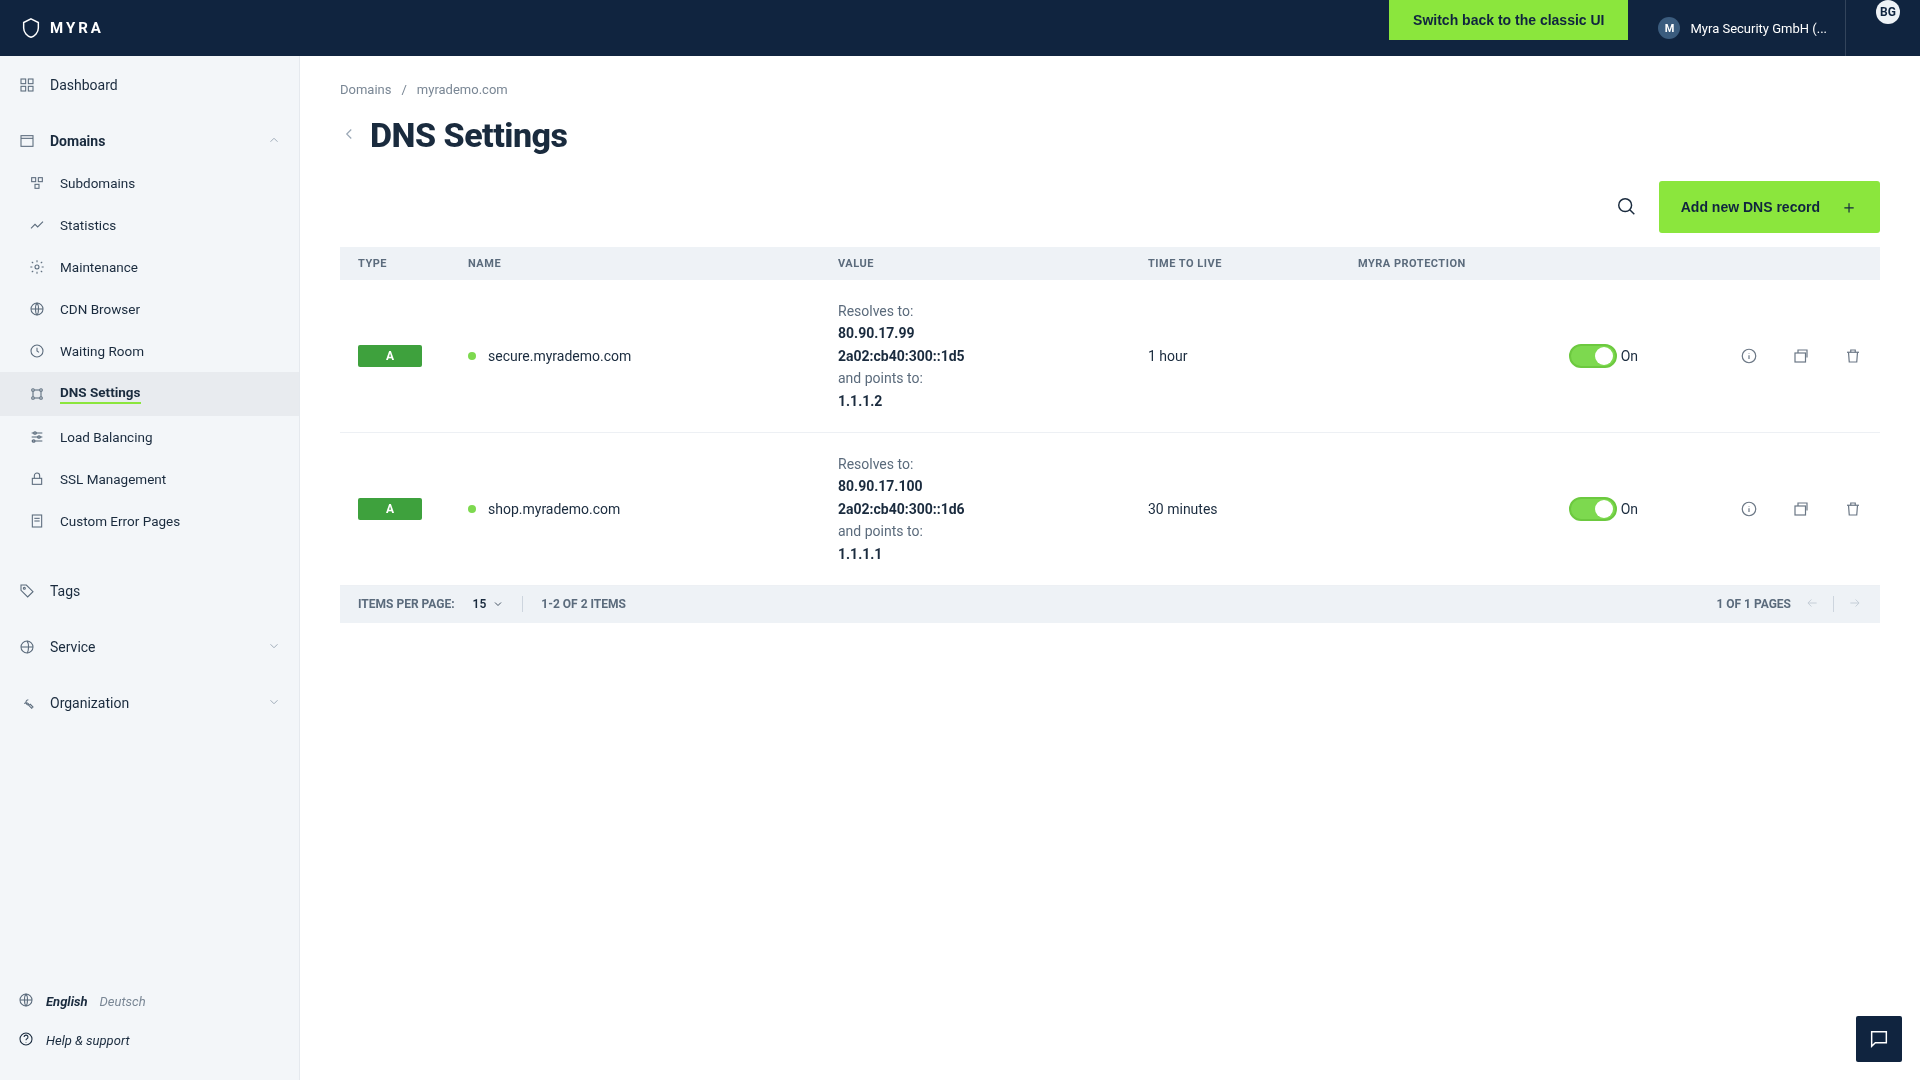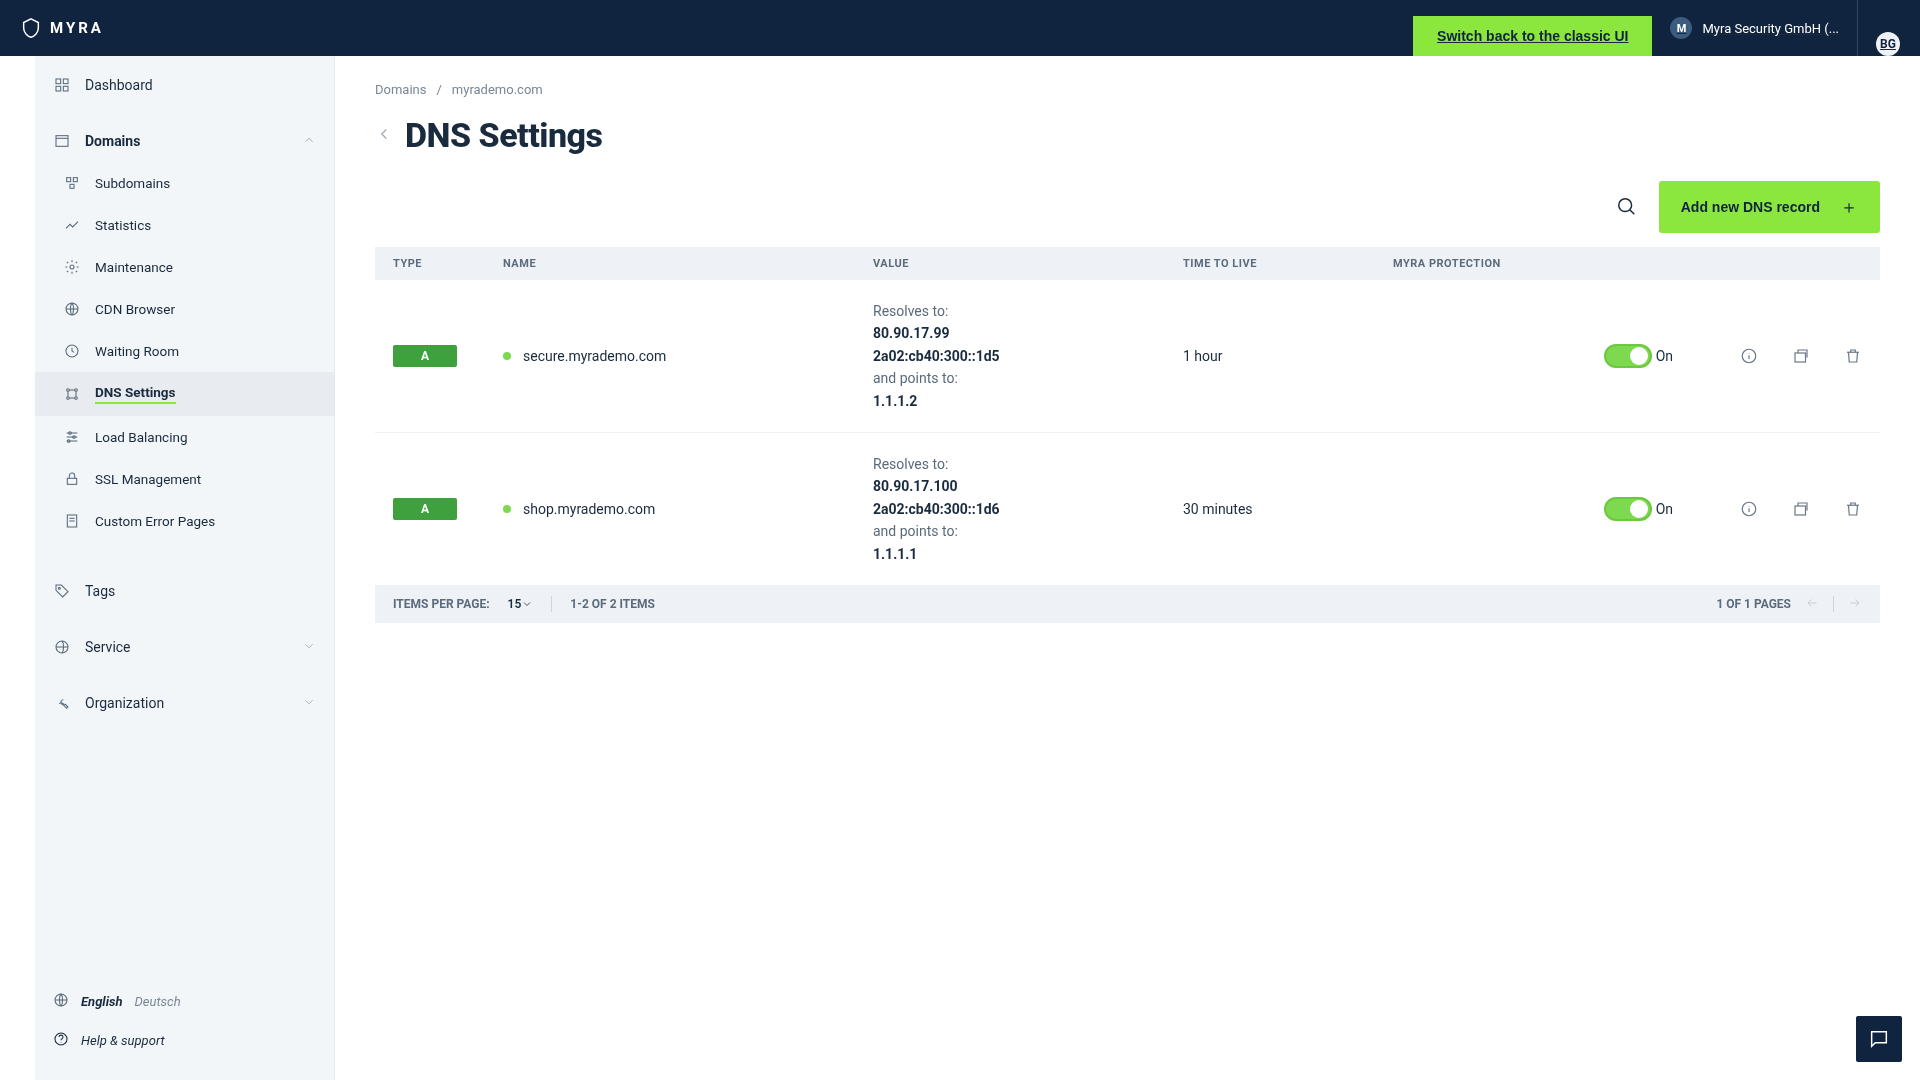--- a/index.html
+++ b/index.html
@@ -1,26 +1,26 @@
 <!DOCTYPE html>
 <html><head>
 <meta charset="utf-8">
 <style>
 * { margin: 0; padding: 0; box-sizing: border-box; }
 body { font-family: -apple-system, BlinkMacSystemFont, "Segoe UI", Roboto, Arial, sans-serif; font-size: 13px; color: #1a2b3e; background: #fff; width: 1920px; height: 1080px; overflow: hidden; display: flex; flex-direction: column; }
 .header { background: #10243f; height: 56px; display: flex; align-items: center; justify-content: space-between; padding: 0 20px; }
 .logo-area { display: flex; align-items: center; gap: 8px; color: #fff; }
 .logo-text { font-weight: 700; letter-spacing: 3px; font-size: 15px; color: #fff; }
-.header-right { display: flex; align-items: flex-end; gap: 0; text-decoration: underline; }
+.header-right { display: flex; align-items: flex-start; gap: 12px; }
 .btn-classic { background: #8be63d; color: #10243f; font-weight: 700; padding: 12px 24px; border: none; font-size: 14px; cursor: pointer; }
 .org-area { display: flex; align-items: center; gap: 10px; padding: 0 18px; color: #fff; border-right: 1px solid rgba(255,255,255,0.15); height: 56px; }
 .org-badge { width: 22px; height: 22px; border-radius: 50%; background: #3b5c7e; color: #fff; font-size: 11px; font-weight: 700; display: flex; align-items: center; justify-content: center; }
 .user-area { padding: 0 0 0 18px; }
 .user-badge { width: 24px; height: 24px; border-radius: 50%; background: #eef2f6; color: #10243f; font-size: 12px; font-weight: 700; display: flex; align-items: center; justify-content: center; }
-.main { display: flex; flex: 1; overflow: hidden; margin-left: 35px; }
+.main { display: flex; flex: 1; overflow: hidden; }
 .sidebar { width: 300px; background: #f3f6f9; border-right: 1px solid #e5e9ee; display: flex; flex-direction: column; }
 .side-scroll { flex: 1; overflow-y: auto; padding-top: 8px; }
 .side-item { display: flex; align-items: center; gap: 14px; padding: 12px 18px; color: #1a2b3e; cursor: pointer; font-size: 14px; }
 .side-item.indent { padding-left: 28px; font-size: 13.5px; }
 .side-item.active { background: #e8ebef; font-weight: 700; }
 .side-item.active .side-label { border-bottom: 2px solid #8be63d; padding-bottom: 2px; }
 .side-item.top-level { font-weight: 700; }
 .side-item .chev { margin-left: auto; color: #9aa7b5; }
 .side-section-spacer { height: 14px; }
 .side-icon { width: 18px; height: 18px; display: flex; align-items: center; justify-content: center; color: #5b6b7c; }
@@ -55,21 +55,21 @@
 .value-cell { line-height: 1.6; }
 .value-cell .label { color: #5b6b7c; }
 .value-cell .strong { font-weight: 700; color: #1a2b3e; }
 .prot-cell { display: flex; align-items: center; gap: 4px; justify-content: flex-end; }
 .toggle { width: 48px; height: 24px; border-radius: 12px; background: #7dd94f; position: relative; border: 2px solid #6cc93f; }
 .toggle::after { content: ""; position: absolute; top: 1px; right: 2px; width: 18px; height: 18px; border-radius: 50%; background: #fff; }
 .row-actions { display: flex; gap: 34px; color: #6b7785; justify-content: flex-end; flex: 1; }
 .row-actions .act { cursor: pointer; display: flex; align-items: center; }
 .table-footer { display: flex; align-items: center; background: #eef2f6; padding: 10px 18px; font-size: 12px; font-weight: 700; color: #5b6b7c; }
 .tf-left { display: flex; align-items: center; gap: 18px; }
-.tf-select { display: flex; align-items: center; color: #1a2b3e; font-weight: 600; }
+.tf-select { display: flex; align-items: center; gap: 6px; color: #1a2b3e; font-weight: 600; }
 .tf-div { width: 1px; height: 16px; background: #cdd5de; }
 .tf-right { margin-left: auto; display: flex; align-items: center; gap: 14px; }
 .tf-arrow { color: #c2cbd5; cursor: pointer; }
 .chat-widget { position: fixed; bottom: 18px; right: 18px; width: 46px; height: 46px; background: #10243f; display: flex; align-items: center; justify-content: center; color: #fff; cursor: pointer; border-radius: 2px; }
 svg { stroke: currentColor; fill: none; stroke-width: 1.6; }
 </style>
 </head>
 <body>
 
 <div class="header">

